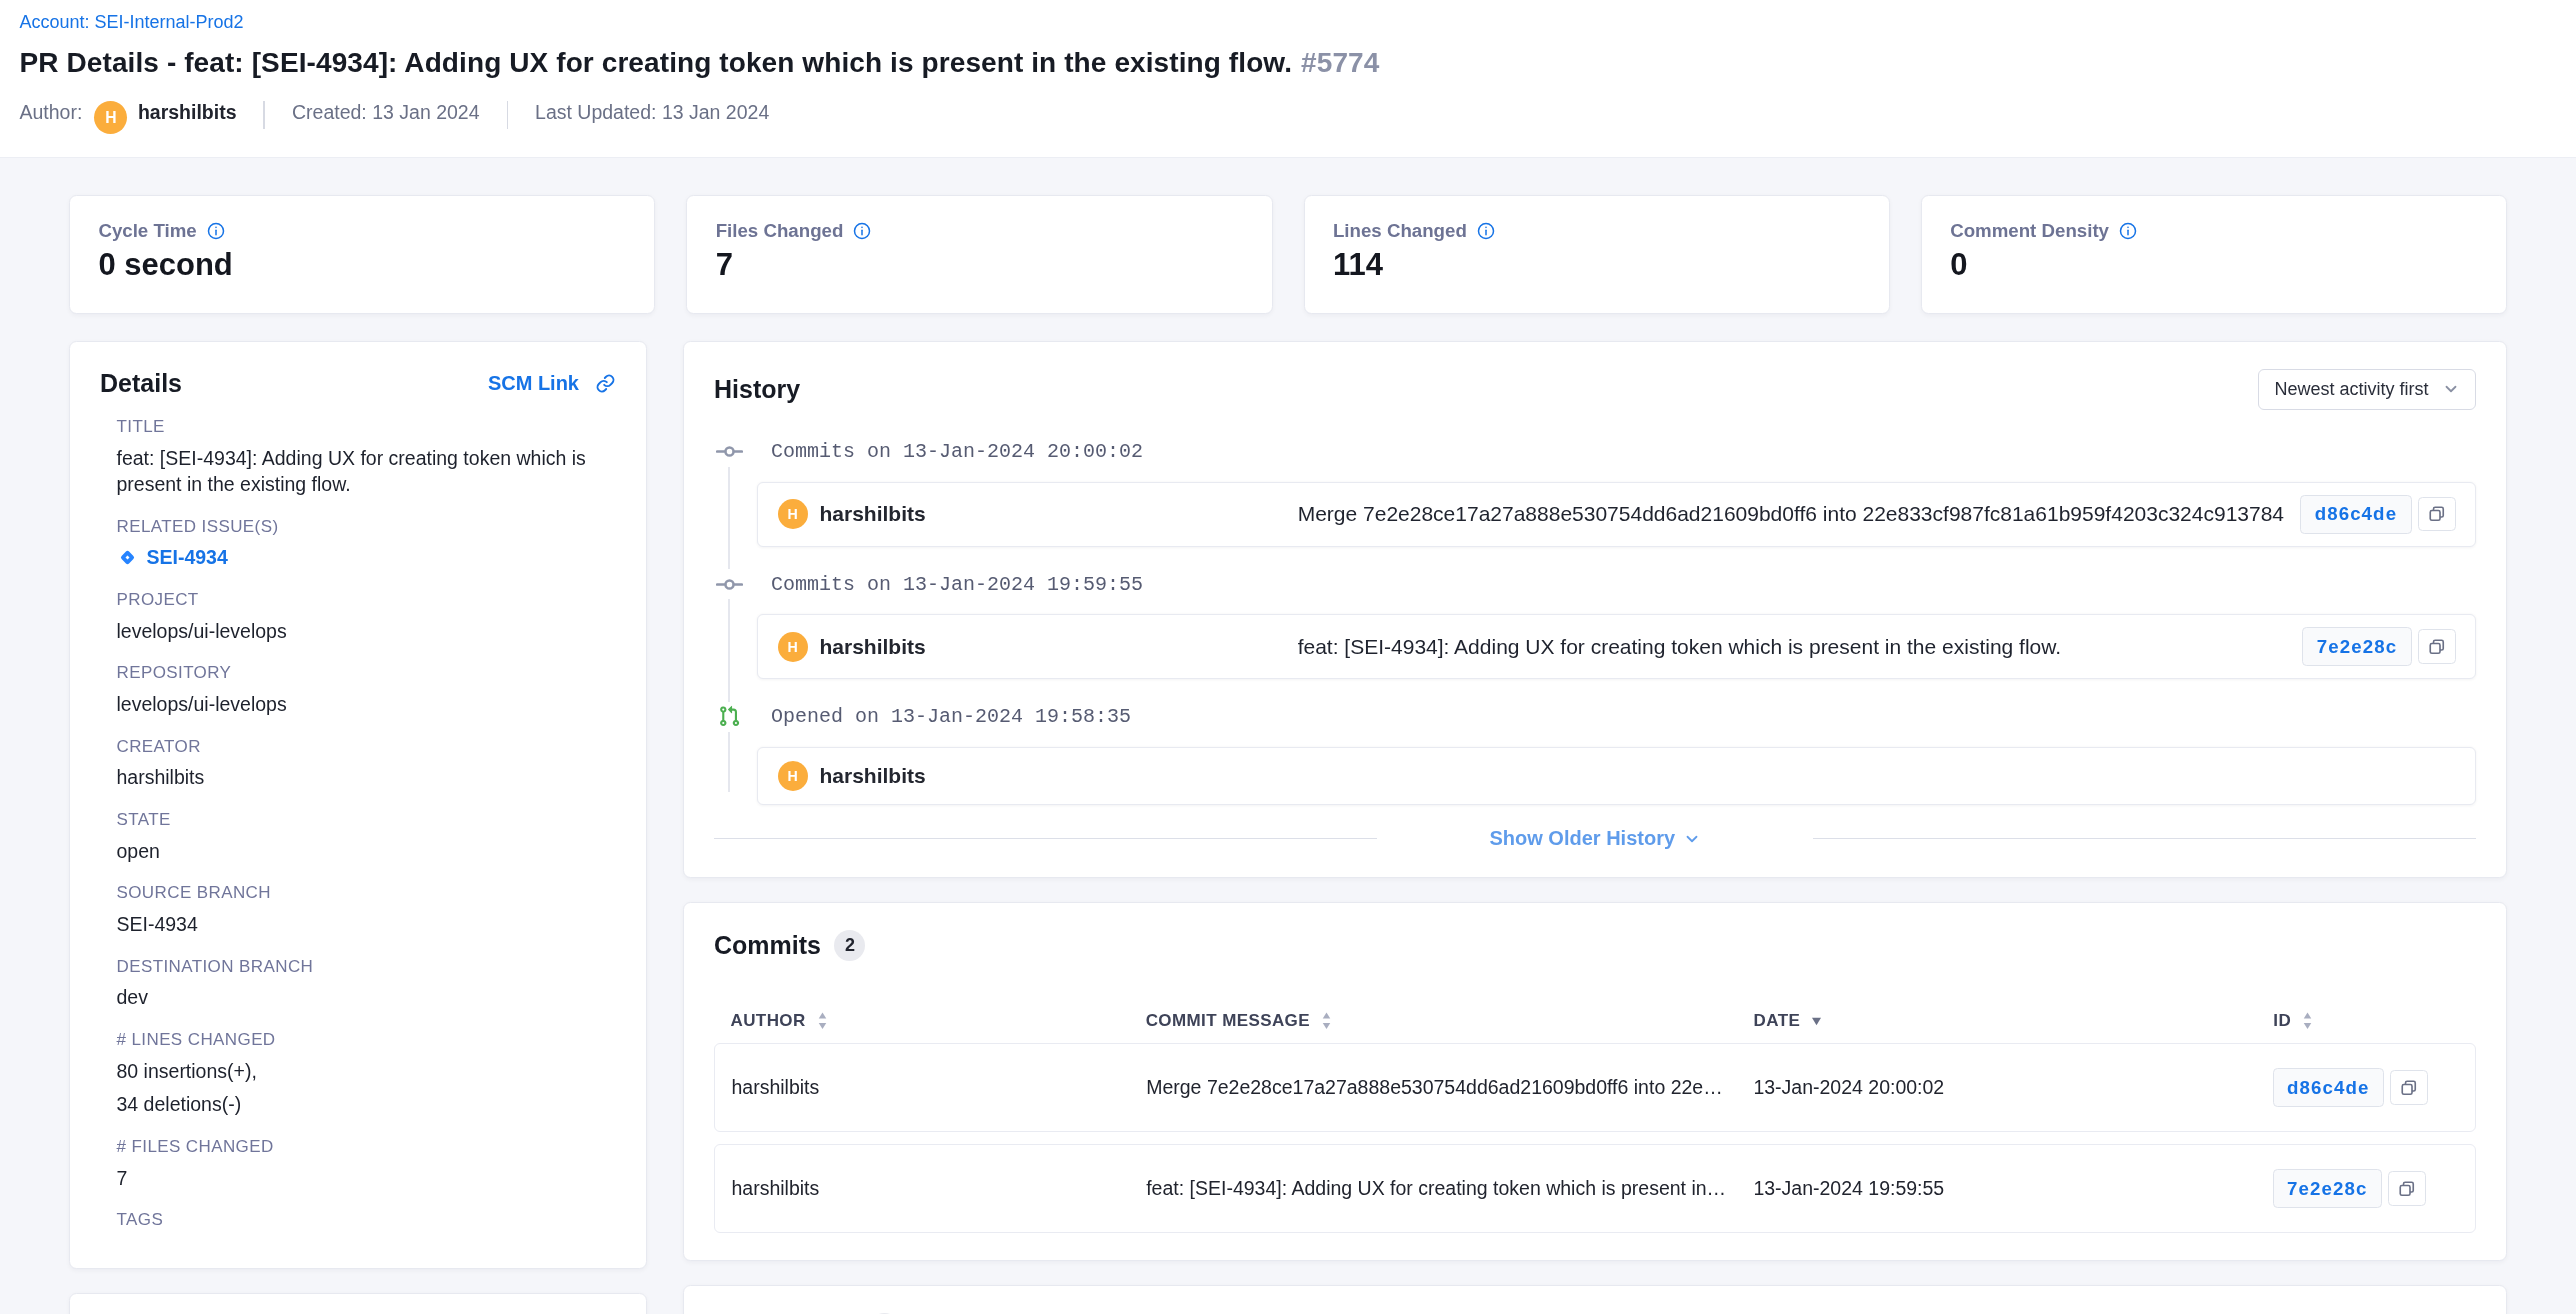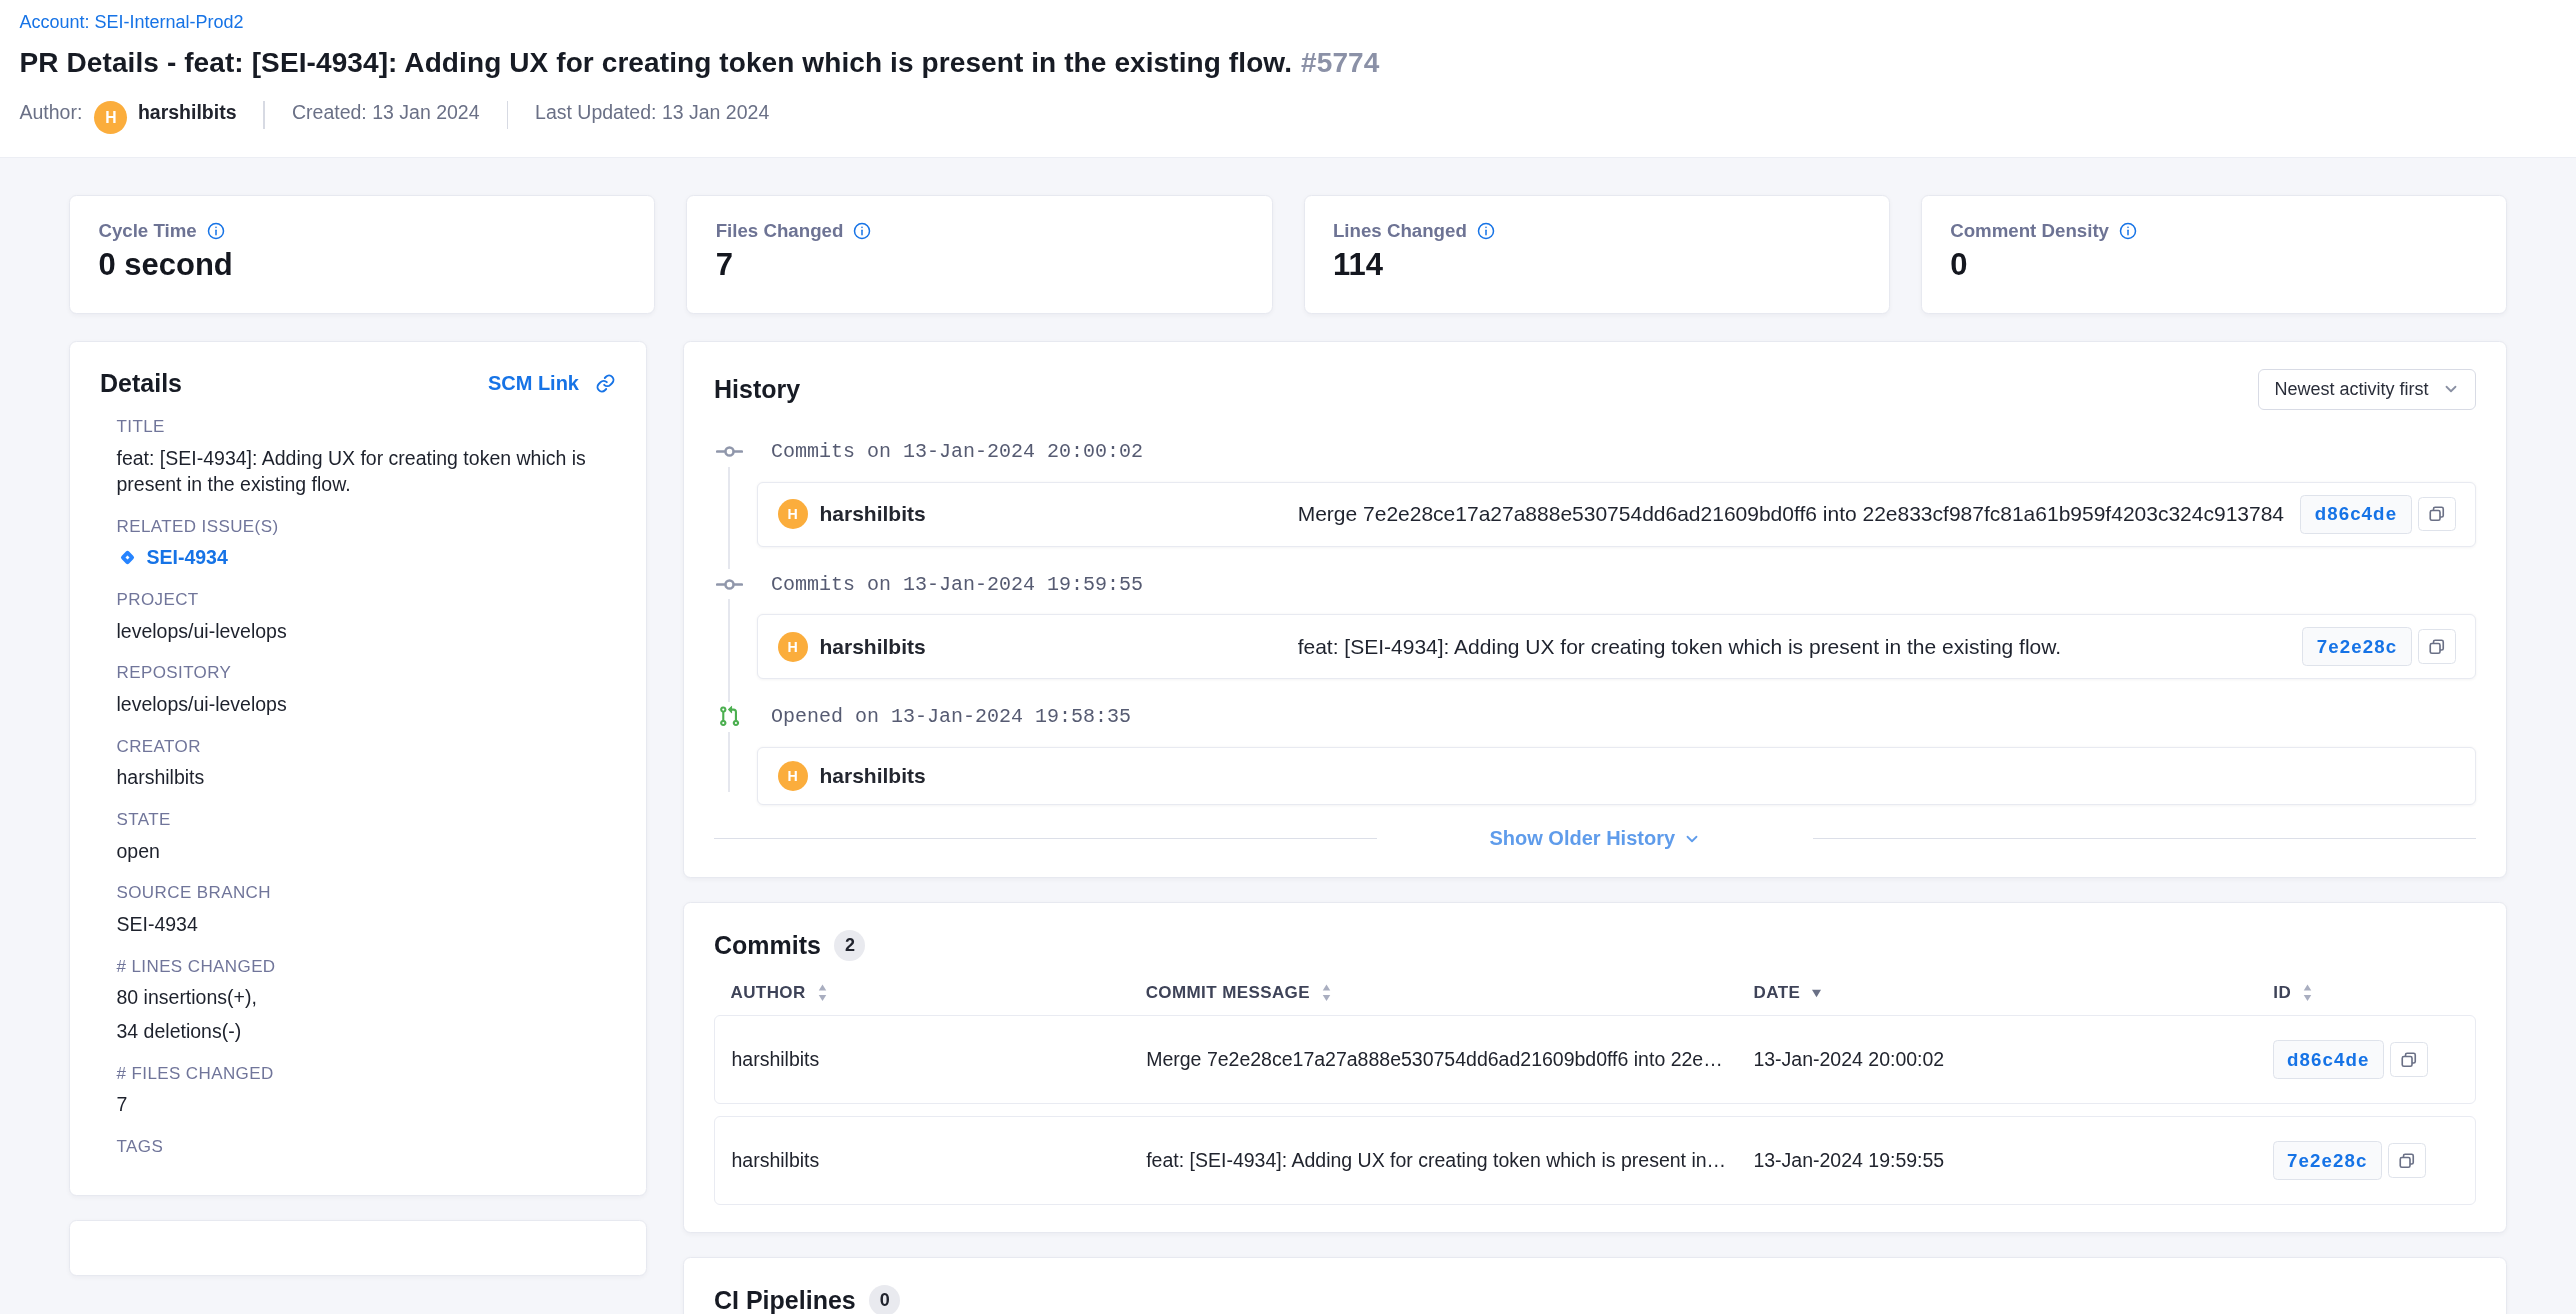--- a/index.html
+++ b/index.html
@@ -72,21 +72,21 @@
   .show-older { display: flex; align-items: center; margin-top: 6px; }
   .show-older .line { flex: 1; height: 1.5px; background: #dcdfe8; }
   .show-older .link { display: inline-flex; align-items: center; gap: 7.5px; margin: 0 112px; color: #5f9ceb;
                       font-size: 20px; font-weight: 600; text-decoration: none; cursor: pointer; }
   .show-older .chev { color: #5f9ceb; }
 
   
   .commits-head { display: flex; align-items: center; gap: 13.5px; }
   .count-badge { min-width: 31px; height: 31px; padding: 0 7.5px; border-radius: 50%; background: #e9eaef; color: #21242e;
                  font-size: 18px; font-weight: 700; display: inline-flex; align-items: center; justify-content: center; }
-  .table-header { display: grid; grid-template-columns: 24.5% 34.5% 29.5% 11.5%; margin-top: 22px; }
+  .table-header { display: grid; grid-template-columns: 24.5% 34.5% 29.5% 11.5%; margin-top: 50px; }
   .th { display: flex; align-items: center; gap: 9px; font-size: 17px; font-weight: 700; color: #3e4358;
         letter-spacing: 0.4px; cursor: pointer; }
   .th:first-child, .commit-row .cell:first-child { padding-left: 16.5px; }
   .sort-icon { width: 15px; height: 19.5px; }
   .commit-row { display: grid; grid-template-columns: 24.5% 34.5% 29.5% 11.5%; align-items: center;
                 border: 0.7px solid #e9ebf2; border-radius: 6px; padding: 24px 0; margin-top: 12px; background: #fff; }
   .commit-row .cell { font-size: 19.5px; color: #21242e; min-width: 0; }
   .cell-msg { white-space: nowrap; overflow: hidden; text-overflow: ellipsis; padding-right: 22.5px; }
   .commit-row .hash-group { margin-left: 0; }
 </style>
@@ -210,20 +210,24 @@
           <div class="field">
             <div class="field-label">STATE</div>
             <div class="field-value">open</div>
           </div>
 
           <div class="field">
             <div class="field-label">SOURCE BRANCH</div>
             <div class="field-value">SEI-4934</div>
           </div>
 
+          <div class="field">
+            <div class="field-label">DESTINATION BRANCH</div>
+            <div class="field-value">dev</div>
+          </div>
 
           <div class="field">
             <div class="field-label"># LINES CHANGED</div>
             <div class="field-value">80 insertions(+),</div>
             <div class="field-value">34 deletions(-)</div>
           </div>
 
           <div class="field">
             <div class="field-label"># FILES CHANGED</div>
             <div class="field-value">7</div>

